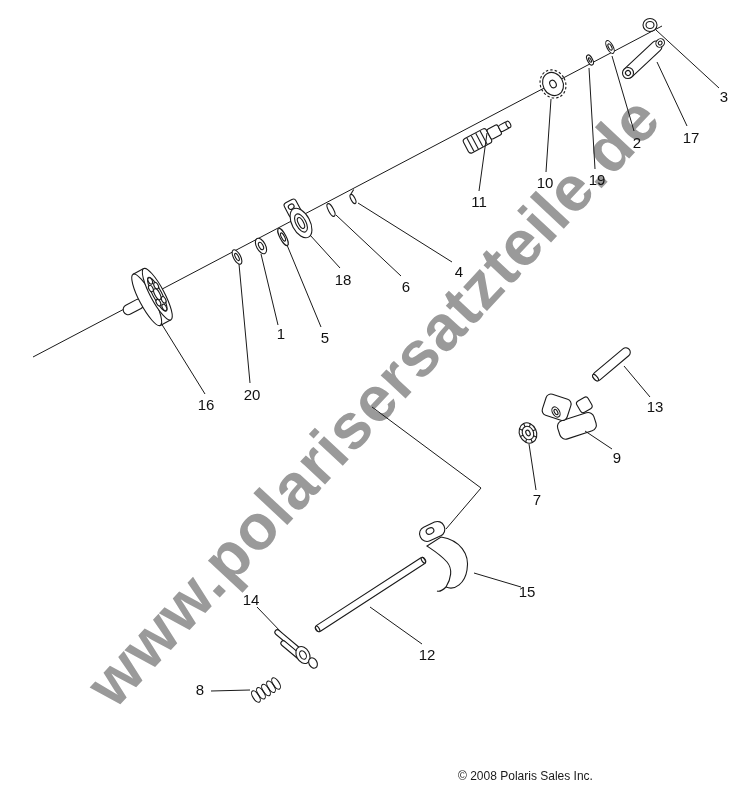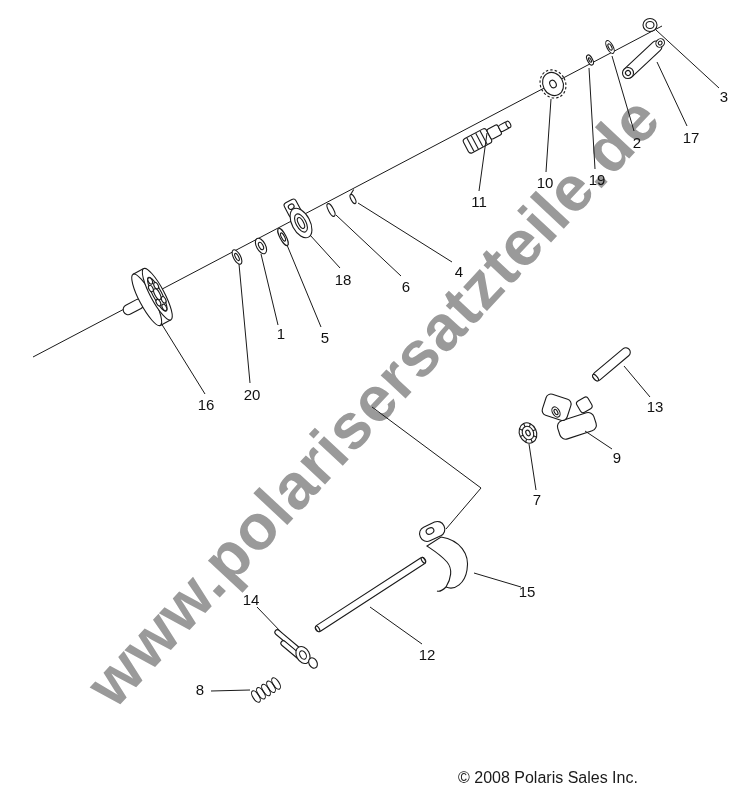--- a/index.html
+++ b/index.html
@@ -17,21 +17,21 @@
   svg.diagram{position:absolute;left:0;top:0;z-index:2;}
   svg.diagram .part{stroke:#1a1a1a;stroke-width:1.1;fill:#ffffff;}
   svg.diagram .wire{stroke:#1a1a1a;stroke-width:1;fill:none;}
   svg.diagram .leader{stroke:#1a1a1a;stroke-width:1;fill:none;}
   svg.diagram text{
     font-family:"Liberation Sans",sans-serif;font-size:15px;fill:#111111;
     text-anchor:middle;
   }
   .copyright{
     position:absolute;left:458px;top:769px;z-index:3;
-    font-size:16px;color:#1a1a1a;
+    font-size:12px;color:#1a1a1a;
   }
 </style>
 </head>
 <body>
 
 <div class="canvas">
 
   <div class="watermark">www.polarisersatzteile.de</div>
 
   <svg class="diagram" width="746" height="802" viewBox="0 0 746 802">

